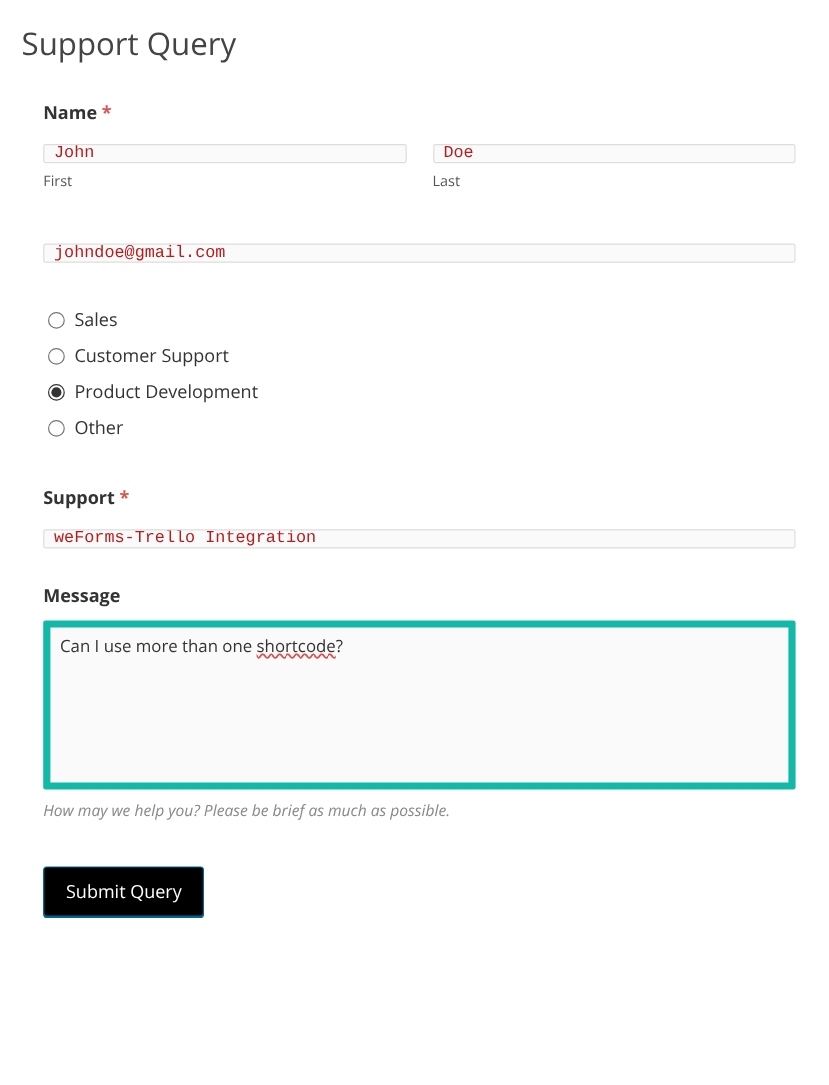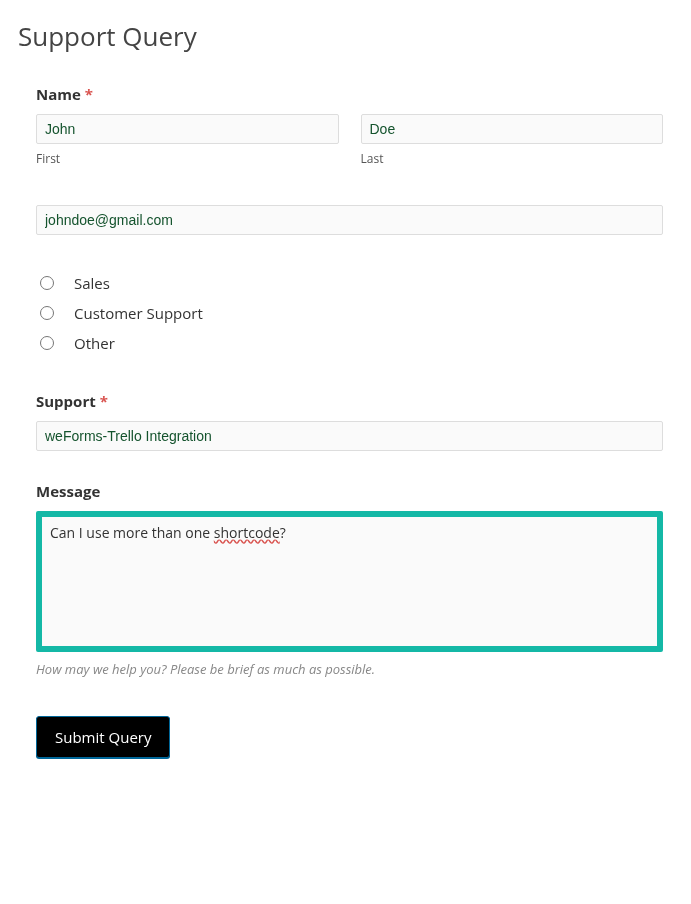--- a/index.html
+++ b/index.html
@@ -38,28 +38,28 @@
     }
     .name-row {
       display: flex;
       gap: 22px;
     }
     .name-col {
       flex: 1;
     }
     .text-input {
       width: 100%;
-      height: 30px;
+      height: 16px;
       padding: 4px 8px;
       font-size: 14px;
-      color: #14532d;
+      color: #b91c1c;
       border: 1px solid #ddd;
       border-radius: 2px;
       background: #fafafa;
-      font-family: Liberation Sans, sans-serif;
+      font-family: Liberation Mono, monospace;
     }
     .sub-label {
       font-size: 12px;
       color: #555;
       margin-top: 6px;
       display: block;
     }
     .help-text {
       font-size: 13px;
       font-style: italic;
@@ -69,21 +69,20 @@
     .radio-group {
       padding-left: 4px;
       margin-top: 14px;
     }
     .radio-item {
       display: flex;
       align-items: center;
       margin-bottom: 10px;
       font-size: 15px;
       color: #333;
-      gap: 12px;
     }
     .radio-item input[type="radio"] {
       width: 14px;
       height: 14px;
       margin-right: 8px;
       accent-color: #333;
     }
     .textarea-input {
       width: 100%;
       height: 141px;
@@ -148,20 +147,24 @@
     <div class="radio-group">
       <label class="radio-item">
         <input type="radio" name="dept" style="">
         <span>Sales</span>
       </label>
       <label class="radio-item">
         <input type="radio" name="dept" style="">
         <span>Customer Support</span>
       </label>
       <label class="radio-item">
+        <input type="radio" name="dept" checked="" style="">
+        <span>Product Development</span>
+      </label>
+      <label class="radio-item">
         <input type="radio" name="dept" style="">
         <span>Other</span>
       </label>
     </div>
   </div>
 
   
   <div class="field-group" style="margin-bottom:30px;">
     <label class="field-label">
       <span>Support</span>

